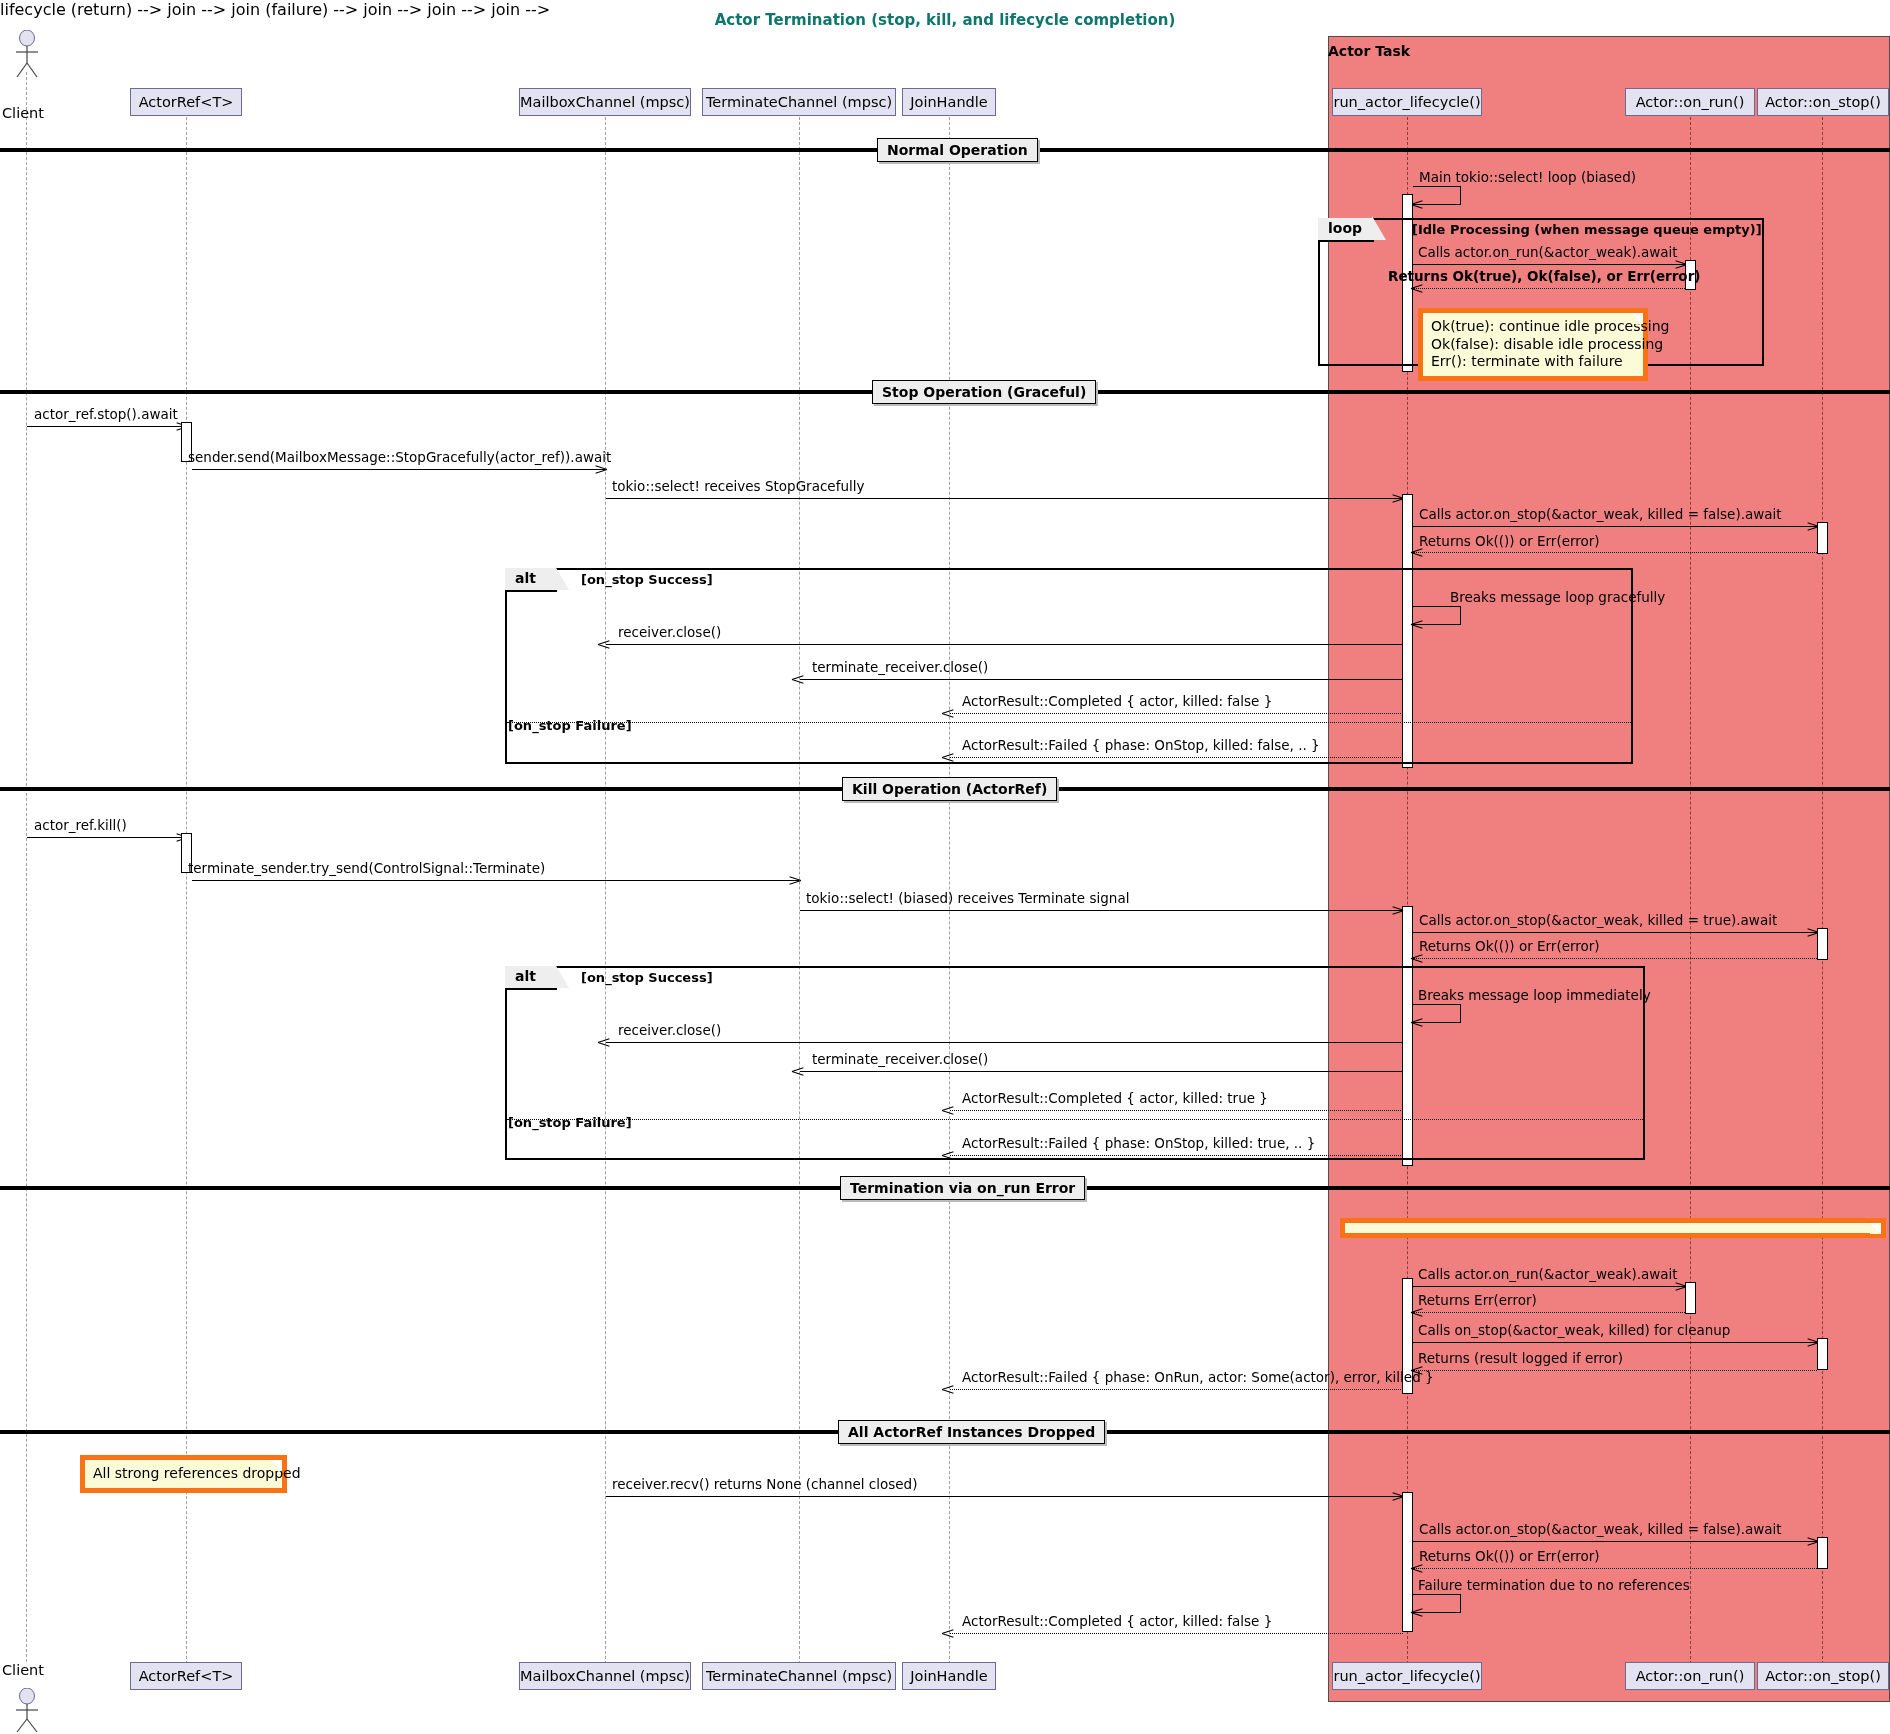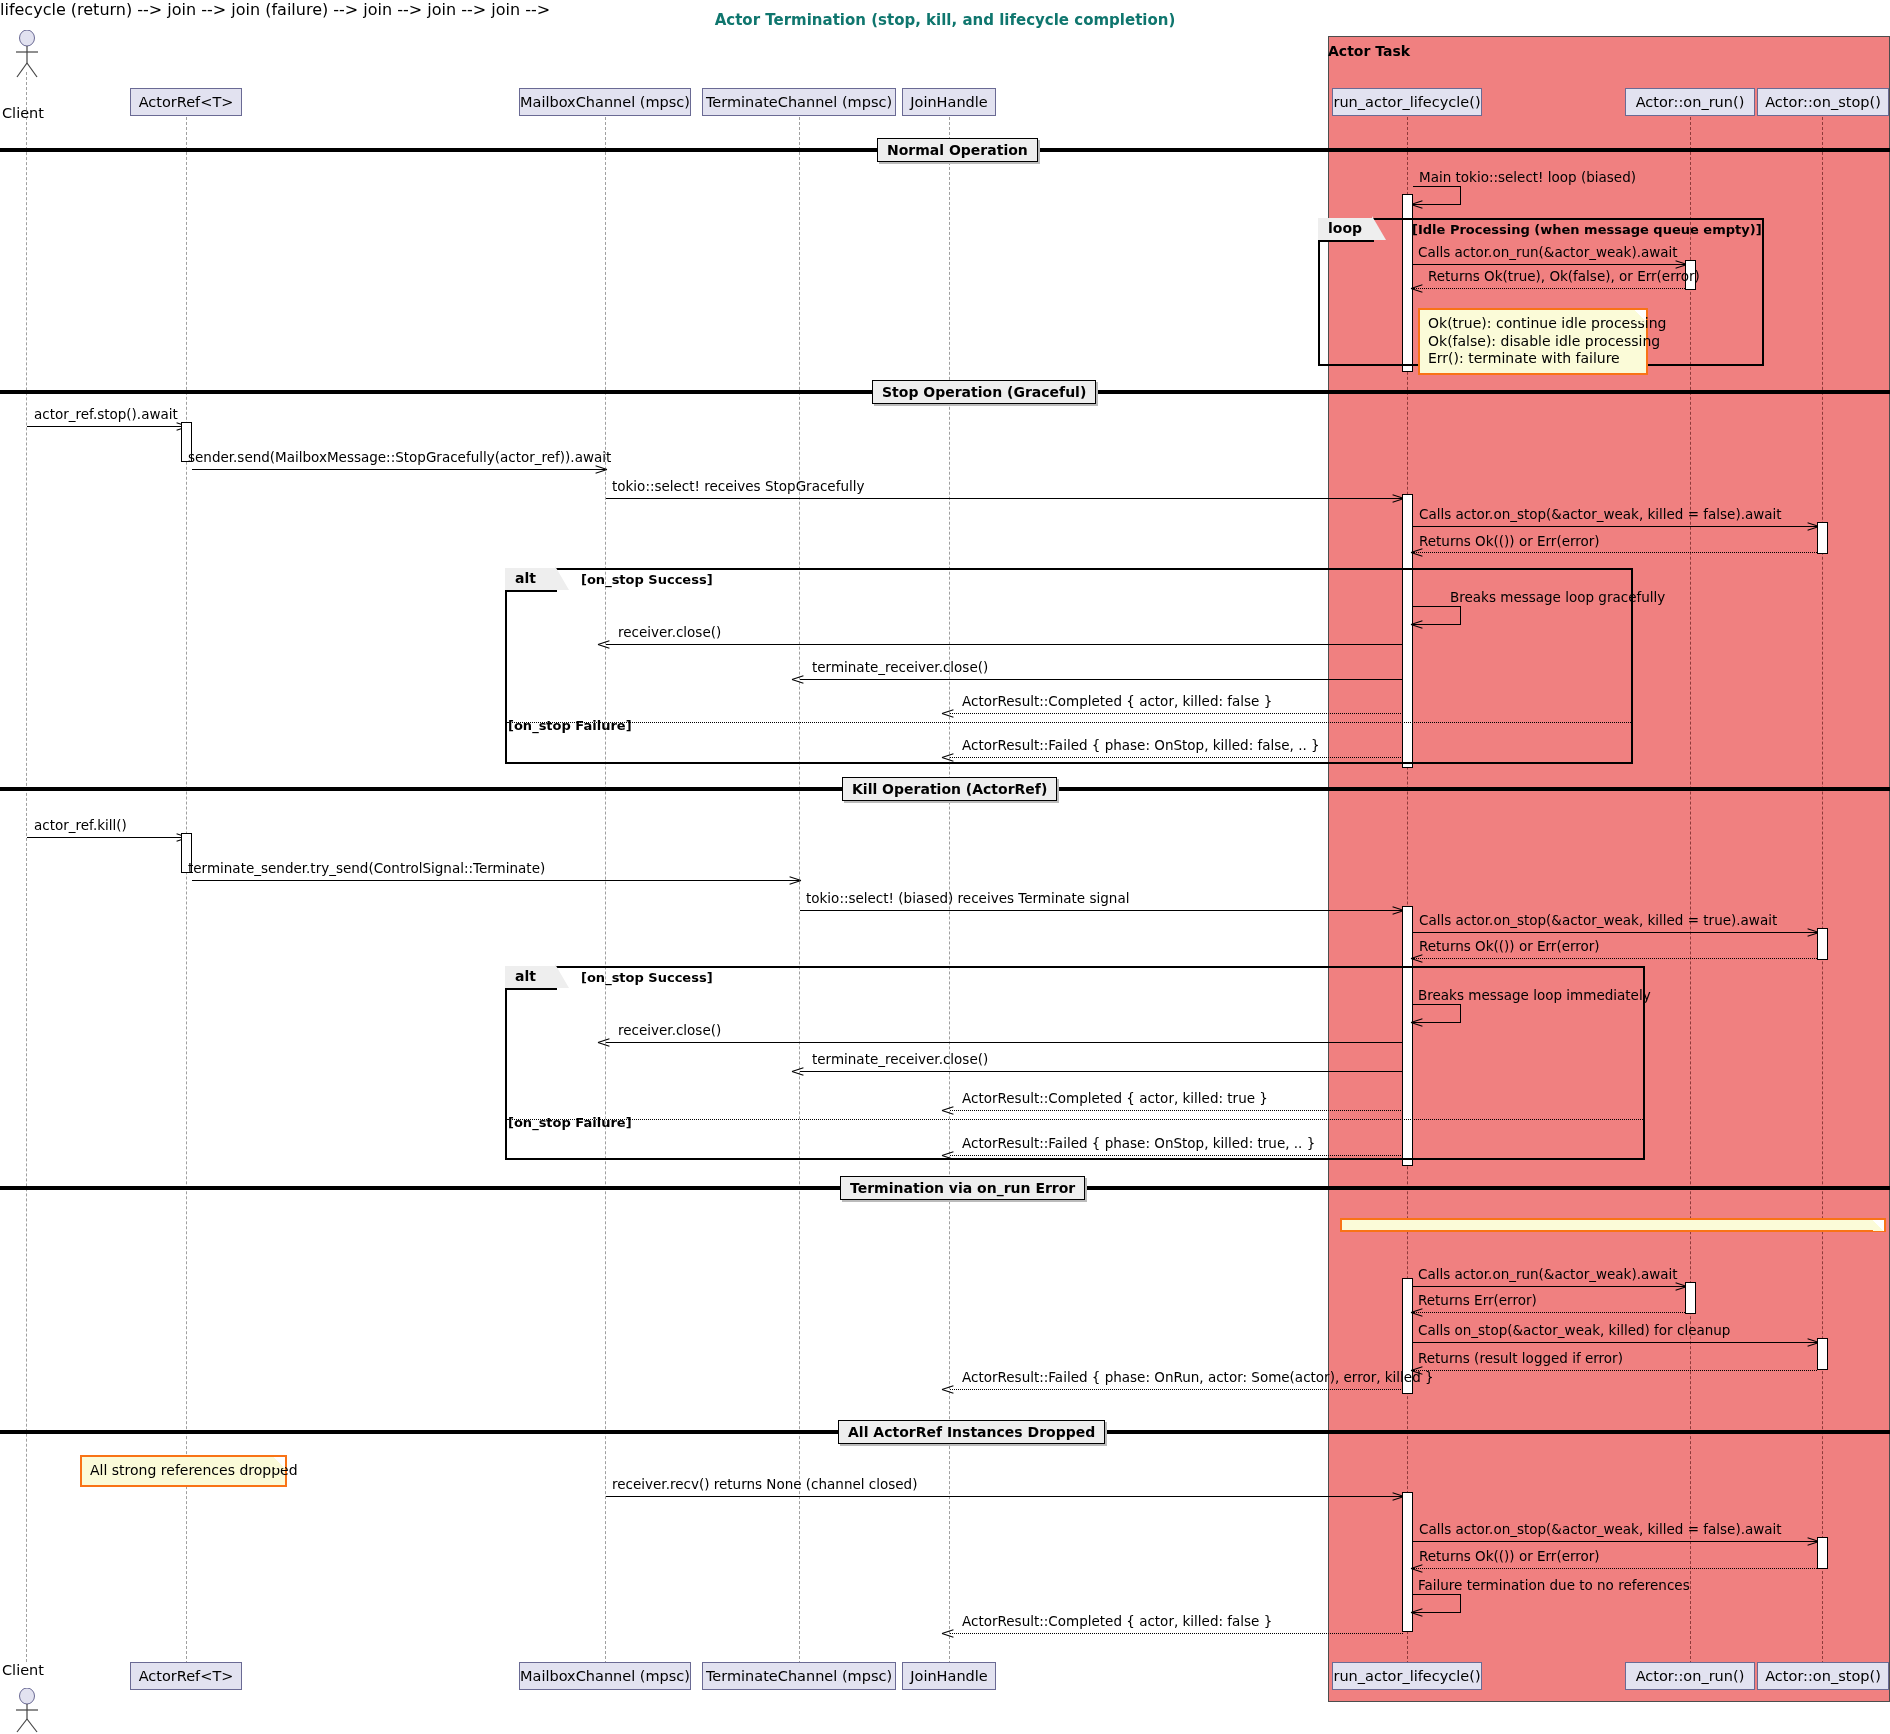--- a/index.html
+++ b/index.html
@@ -37,21 +37,21 @@
   .frag{position:absolute;border:2px solid #000;box-sizing:border-box;background:transparent;}
   .fragtab{position:absolute;background:#EEEEEE;border:2px solid #000;border-top:none;border-left:none;
            font-weight:bold;font-size:14px;padding:2px 8px 2px 10px;color:#000;
            box-sizing:border-box;}
   .fragtab:after{content:"";position:absolute;right:-14px;top:-2px;width:0;height:0;
            border-style:solid;border-width:0 14px 24px 0;border-color:transparent transparent #EEEEEE transparent;}
   .fraglabel{position:absolute;font-weight:bold;font-size:13px;color:#000;white-space:nowrap;}
   .fragdiv{position:absolute;border-top:1px dotted #000;height:0;}
 
   
-  .note{position:absolute;background:#FBFBD8;border:2px solid #f97316;
+  .note{position:absolute;background:#FBFBD8;border:5px solid #f97316;
         font-size:14px;color:#000;padding:5px 8px 5px 8px;line-height:1.25;box-sizing:border-box;white-space:pre;}
   .note:after{content:"";position:absolute;right:0;top:0;width:0;height:0;
         border-style:solid;border-width:0 11px 11px 0;
         border-color:transparent #fff transparent transparent;}
   .notefold{position:absolute;width:11px;height:11px;right:0;top:0;
         background:linear-gradient(225deg,#fff 50%,#A8A8A8 51%,#A8A8A8 53%,#FBFBD8 54%);}
 
   
   .msgline{position:absolute;height:0;border-top:1.5px solid #000;}
   .msgline.dotted{border-top:1.5px dotted #000;}
@@ -176,21 +176,21 @@
   <div class="frag" style="left:1318px;top:218px;width:446px;height:148px;"></div>
   <div class="fragtab" style="left:1318px;top:218px;width:56px;height:24px;">loop</div>
   <div class="fraglabel" style="left:1412px;top:222px;">[Idle Processing (when message queue empty)]</div>
 
   
   <div class="msglabel" style="left:1418px;top:244px;">Calls actor.on_run(&amp;actor_weak).await</div>
   <div class="msgline" style="left:1413px;top:264px;width:272px;"></div>
   <div class="arrowRo" style="left:1675px;top:259px;"></div>
   <div class="act" style="left:1685px;top:260px;height:30px;"></div>
    lifecycle (return) --&gt;
-  <div class="msglabel" style="left:1428px;top:268px;">Returns Ok(true), Ok(false), or Err(error)</div>
+  <div class="msglabel" style="left:1388px;top:268px;font-weight:bold;">Returns Ok(true), Ok(false), or Err(error)</div>
   <div class="msgline dotted" style="left:1413px;top:288px;width:272px;"></div>
   <div class="arrowLo" style="left:1411px;top:283px;"></div>
 
   
   <div class="note" style="left:1418px;top:308px;width:230px;"><span>Ok(true): continue idle processing
 Ok(false): disable idle processing
 Err(): terminate with failure</span><i class="notefold"></i></div>
 
   
   <div class="divline" style="top:390px;"></div>

